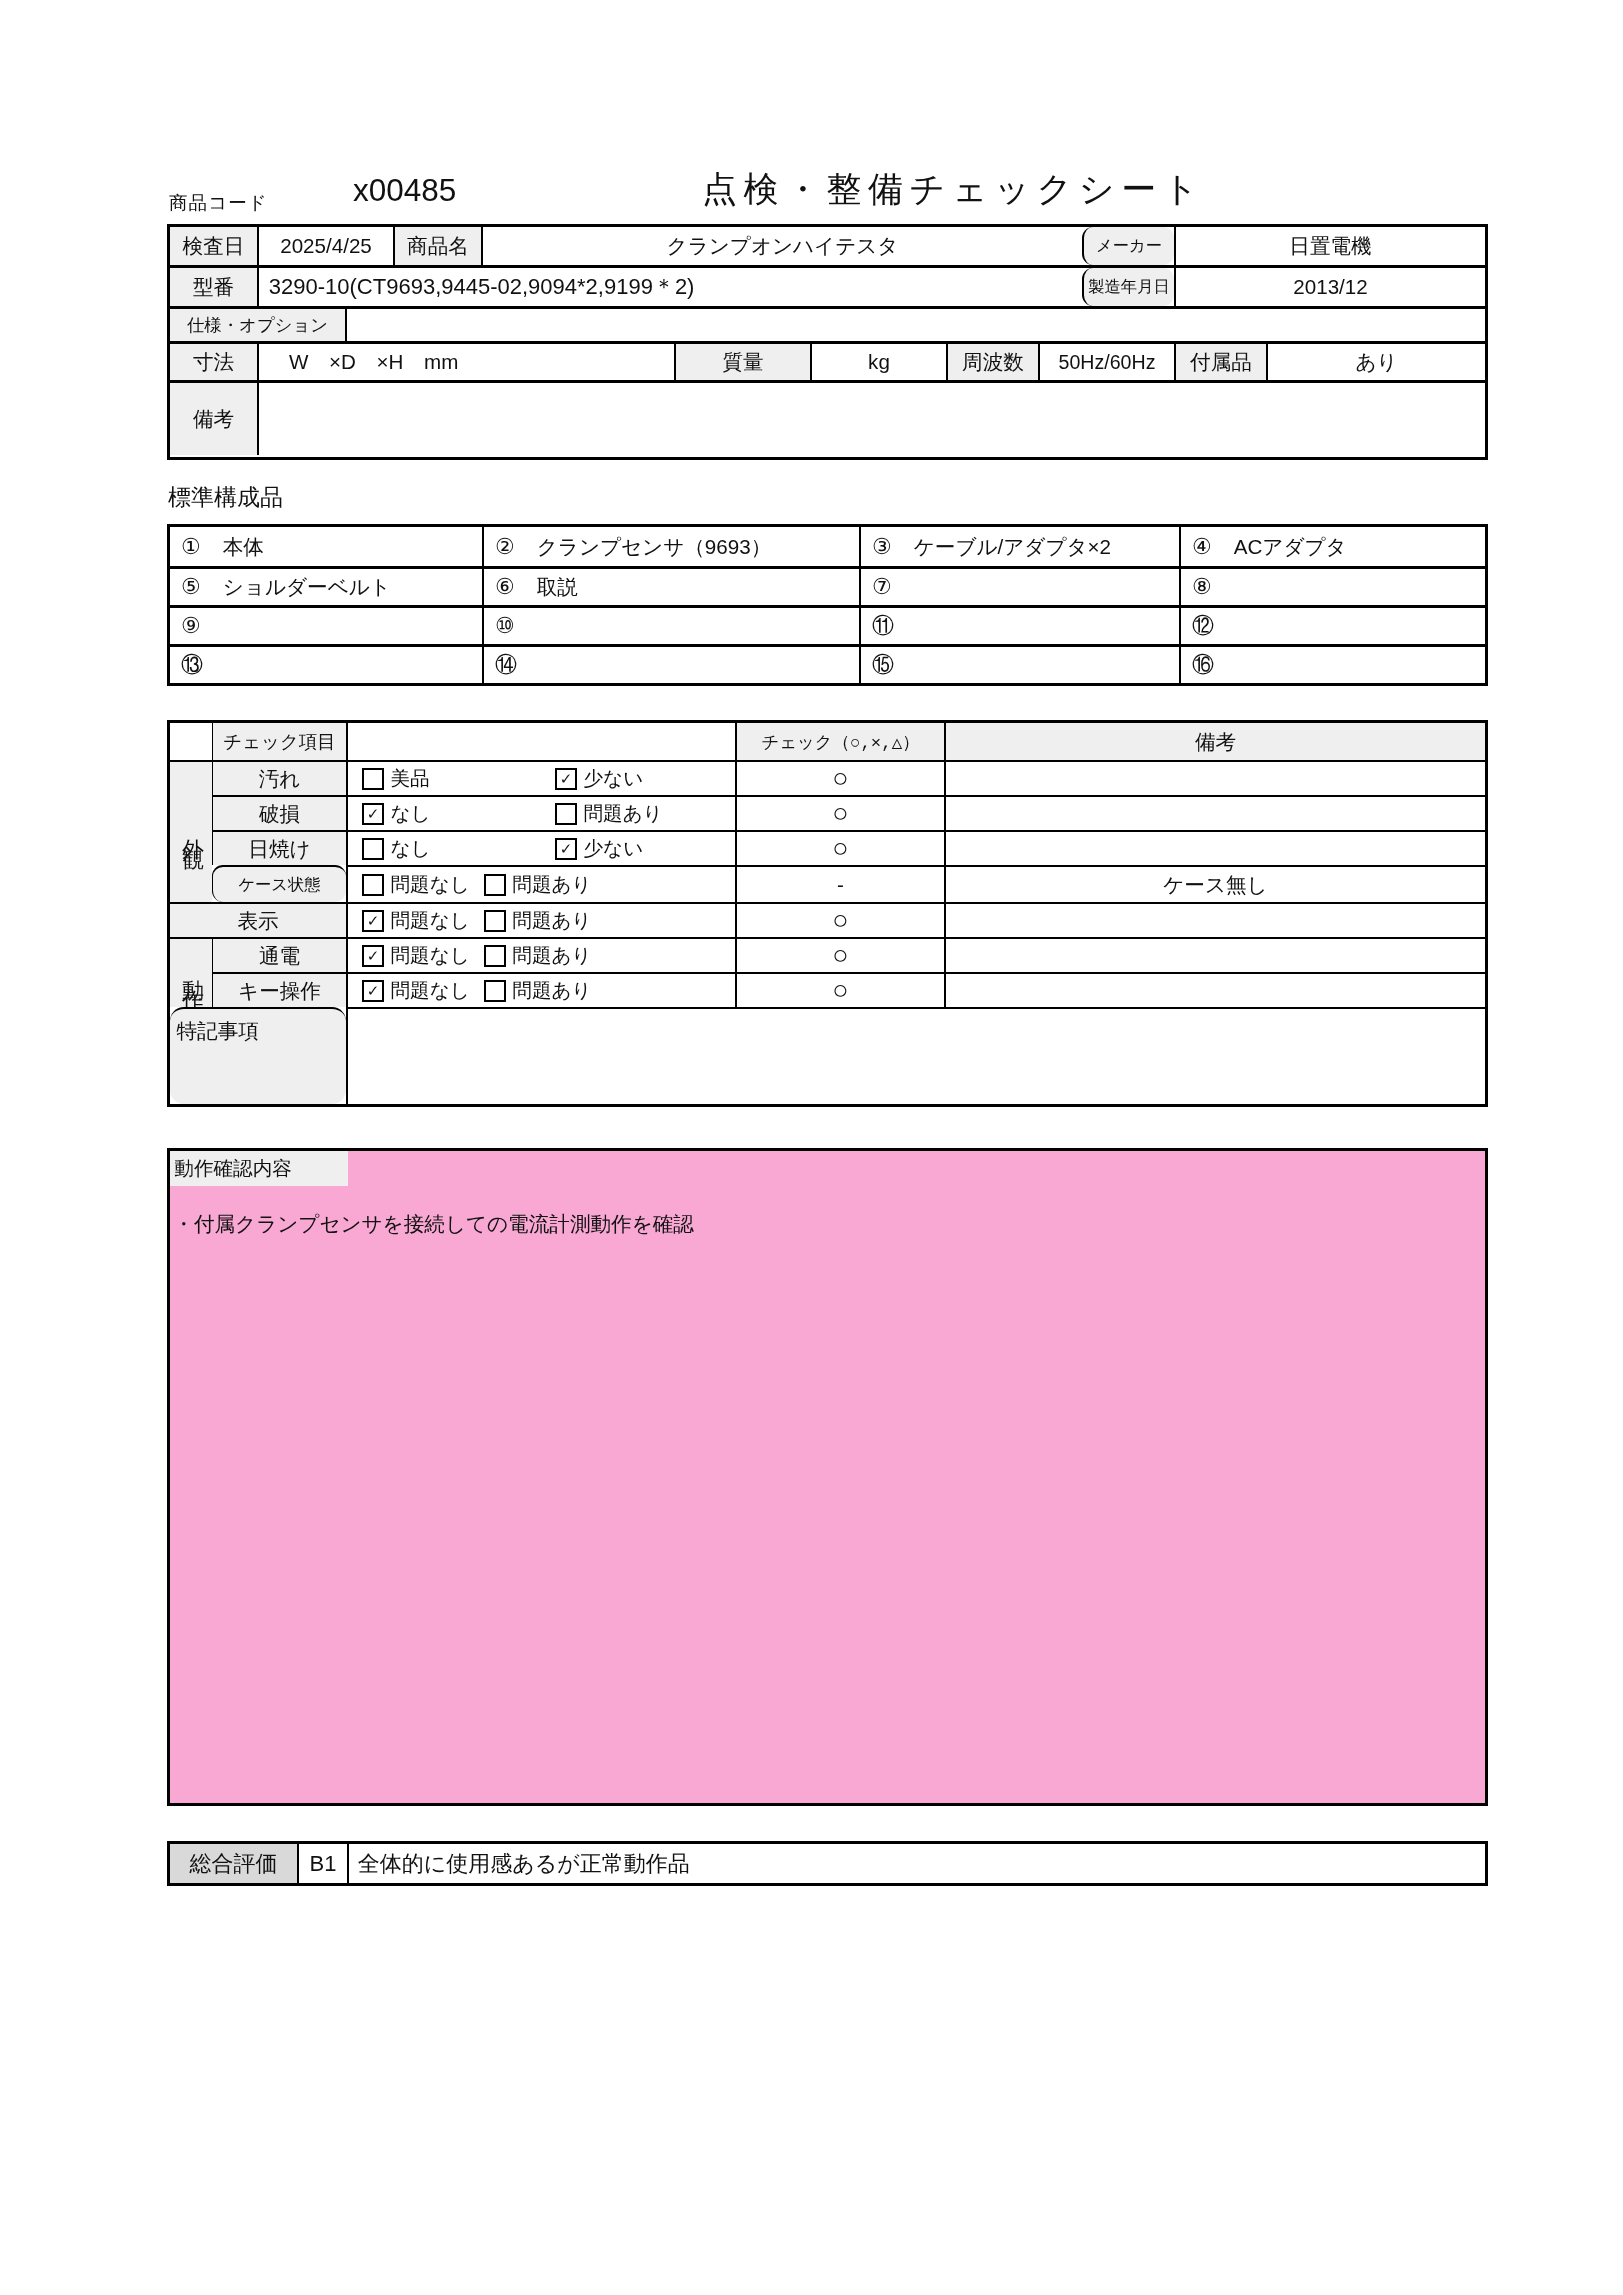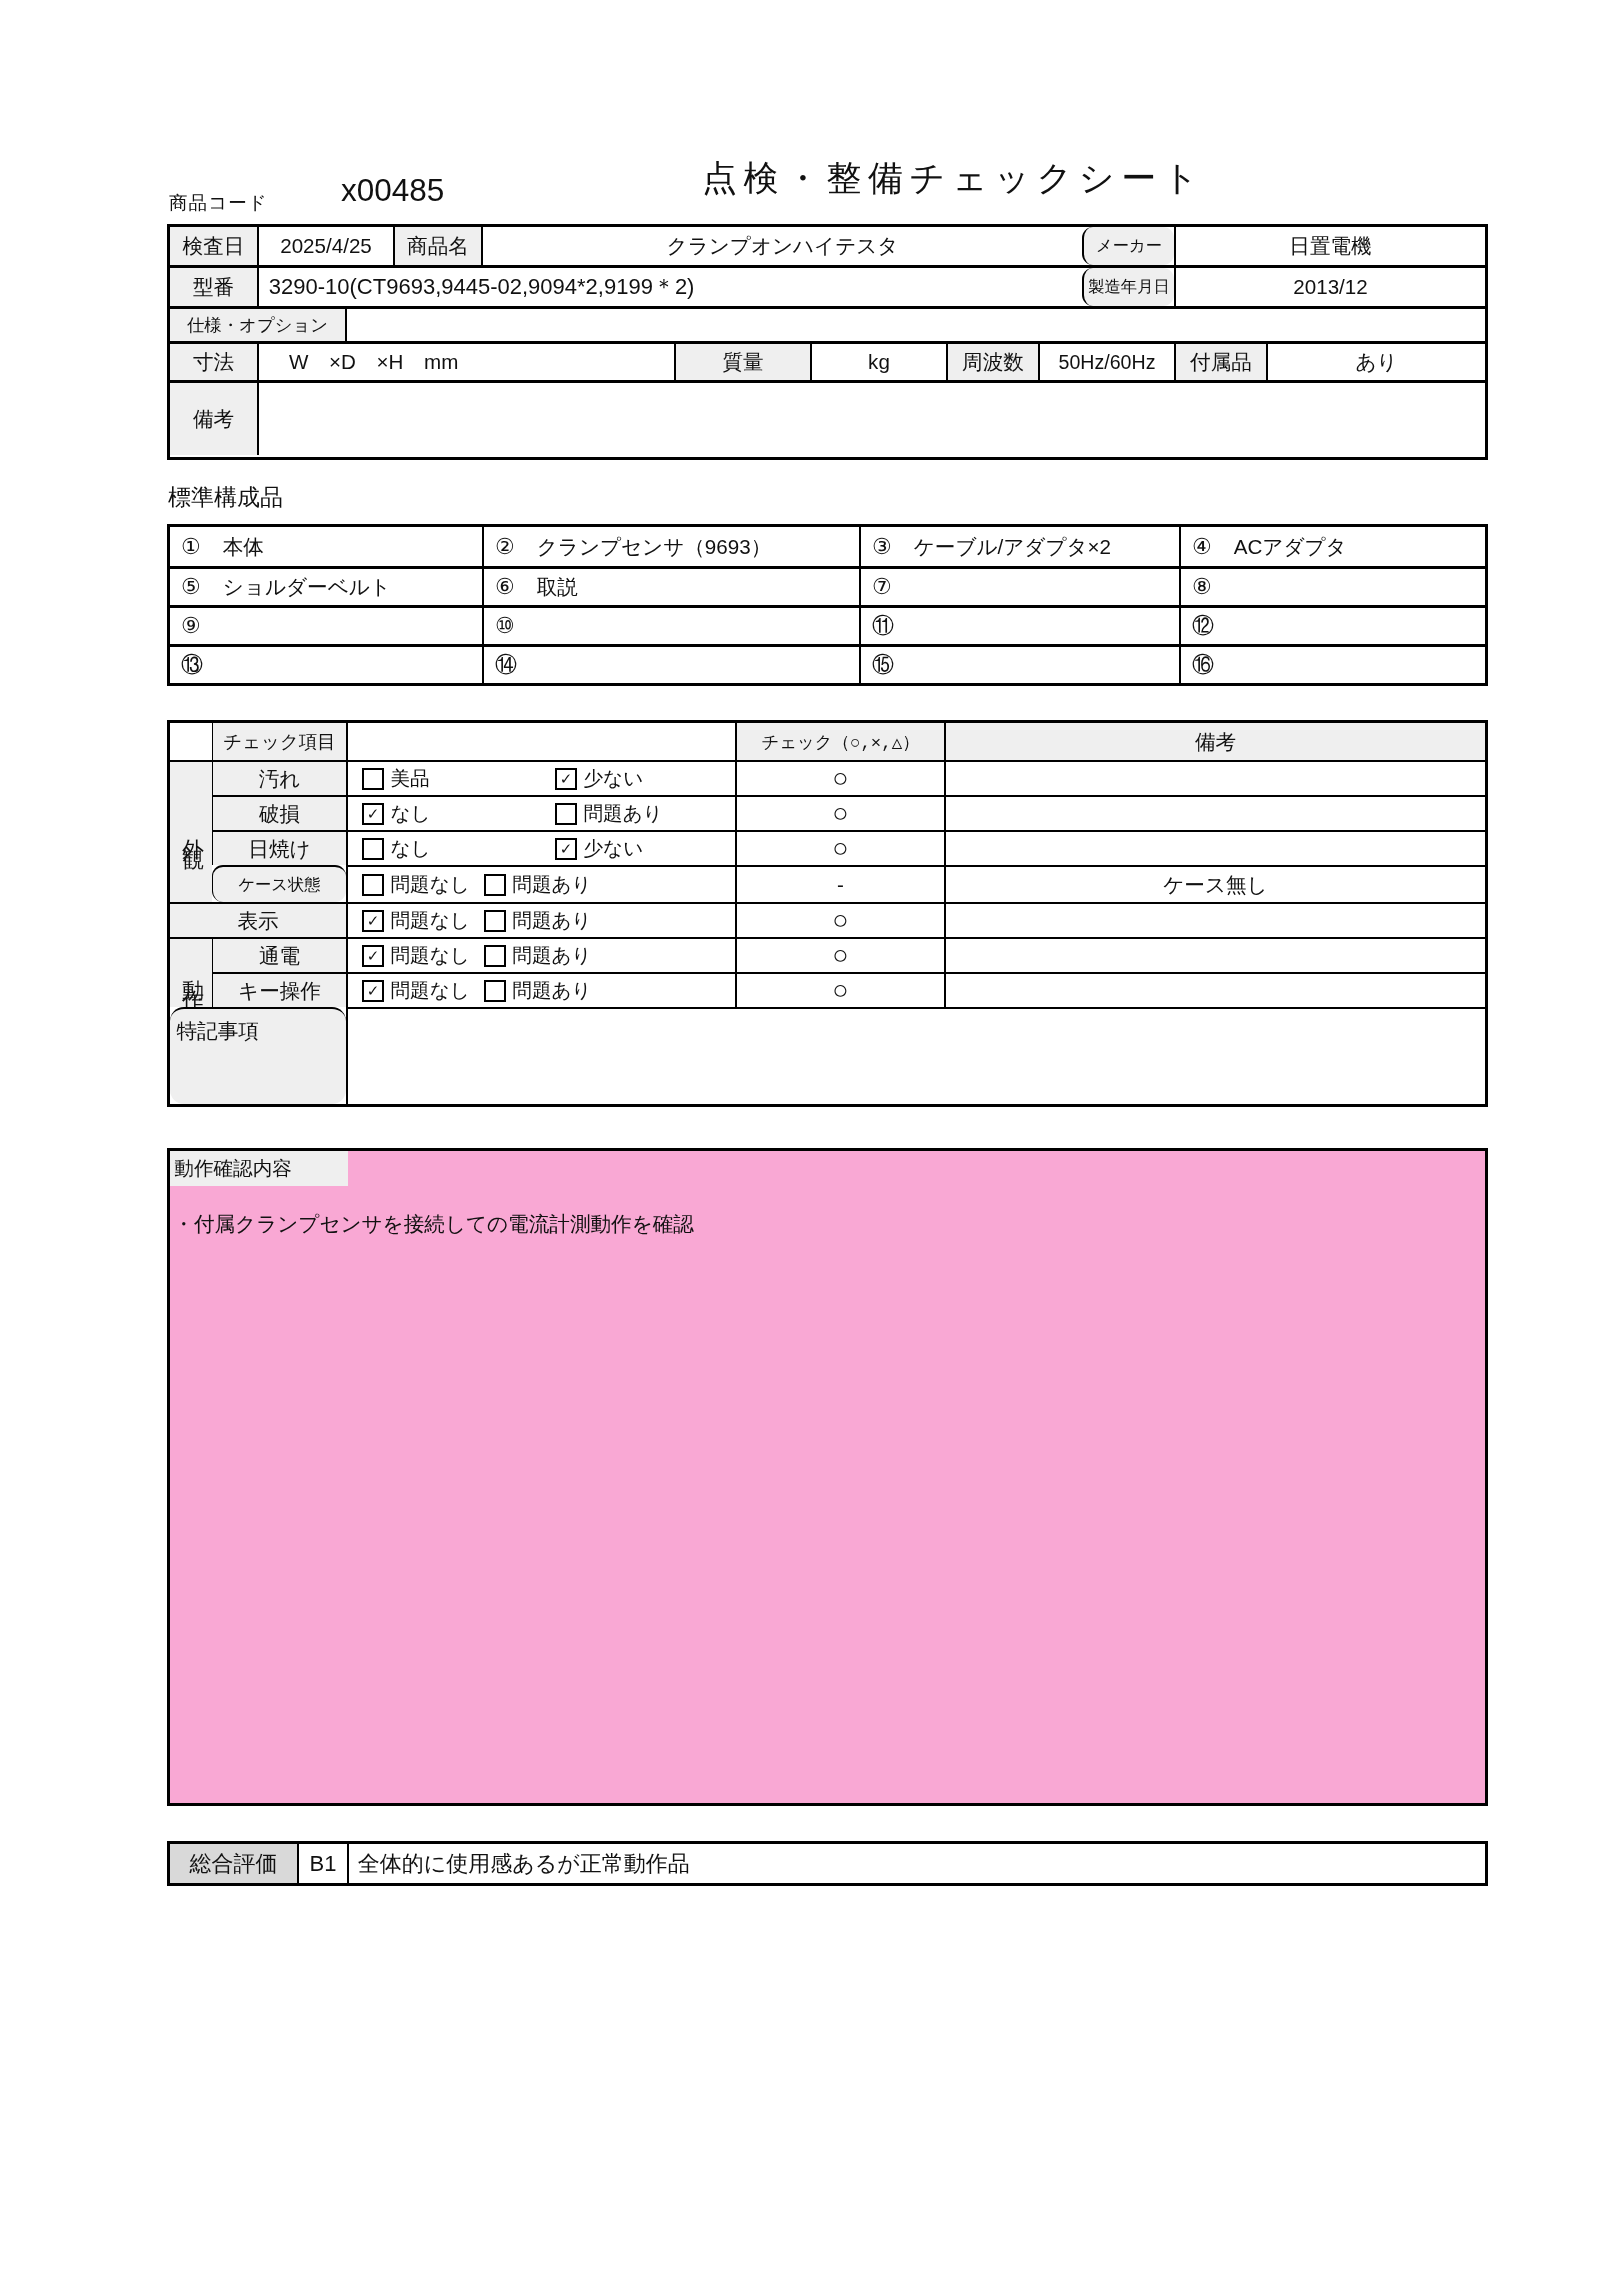--- a/index.html
+++ b/index.html
@@ -63,22 +63,22 @@
   .overall-lbl { background: #d9d9d9; font-size: 22px; }
   .grade { font-size: 22px; }
   .comment { justify-content: flex-start; padding-left: 8.7px; font-size: 22px; }
 </style>
 </head>
 <body>
 
 <div class="abs" style="left:0;top:0;width:1623px;height:2295px;">
 
   <div class="abs code-label" style="left:169px;top:190px;">商品コード</div>
-  <div class="abs code-value" style="left:341px;top:172px;text-align:center;">x00485</div>
-  <div class="abs page-title" style="left:614px;top:155px;width:679px;">点検・整備チェックシート</div>
+  <div class="abs code-value" style="left:353px;top:172px;text-align:center;">x00485</div>
+  <div class="abs page-title" style="left:614px;top:166px;width:679px;">点検・整備チェックシート</div>
 
   <div class="abs tbl" style="left:167px;top:224px;width:1321px;height:236px;">
     <div class="tr" style="grid-template-columns:87px 136px 88px 601px 92px 1fr;height:38px;">
       <div class="cell lbl">検査日</div>
       <div class="cell">2025/4/25</div>
       <div class="cell lbl">商品名</div>
       <div class="cell">クランプオンハイテスタ</div>
       <div class="cell lbl small">メーカー</div>
       <div class="cell">日置電機</div>
     </div>

